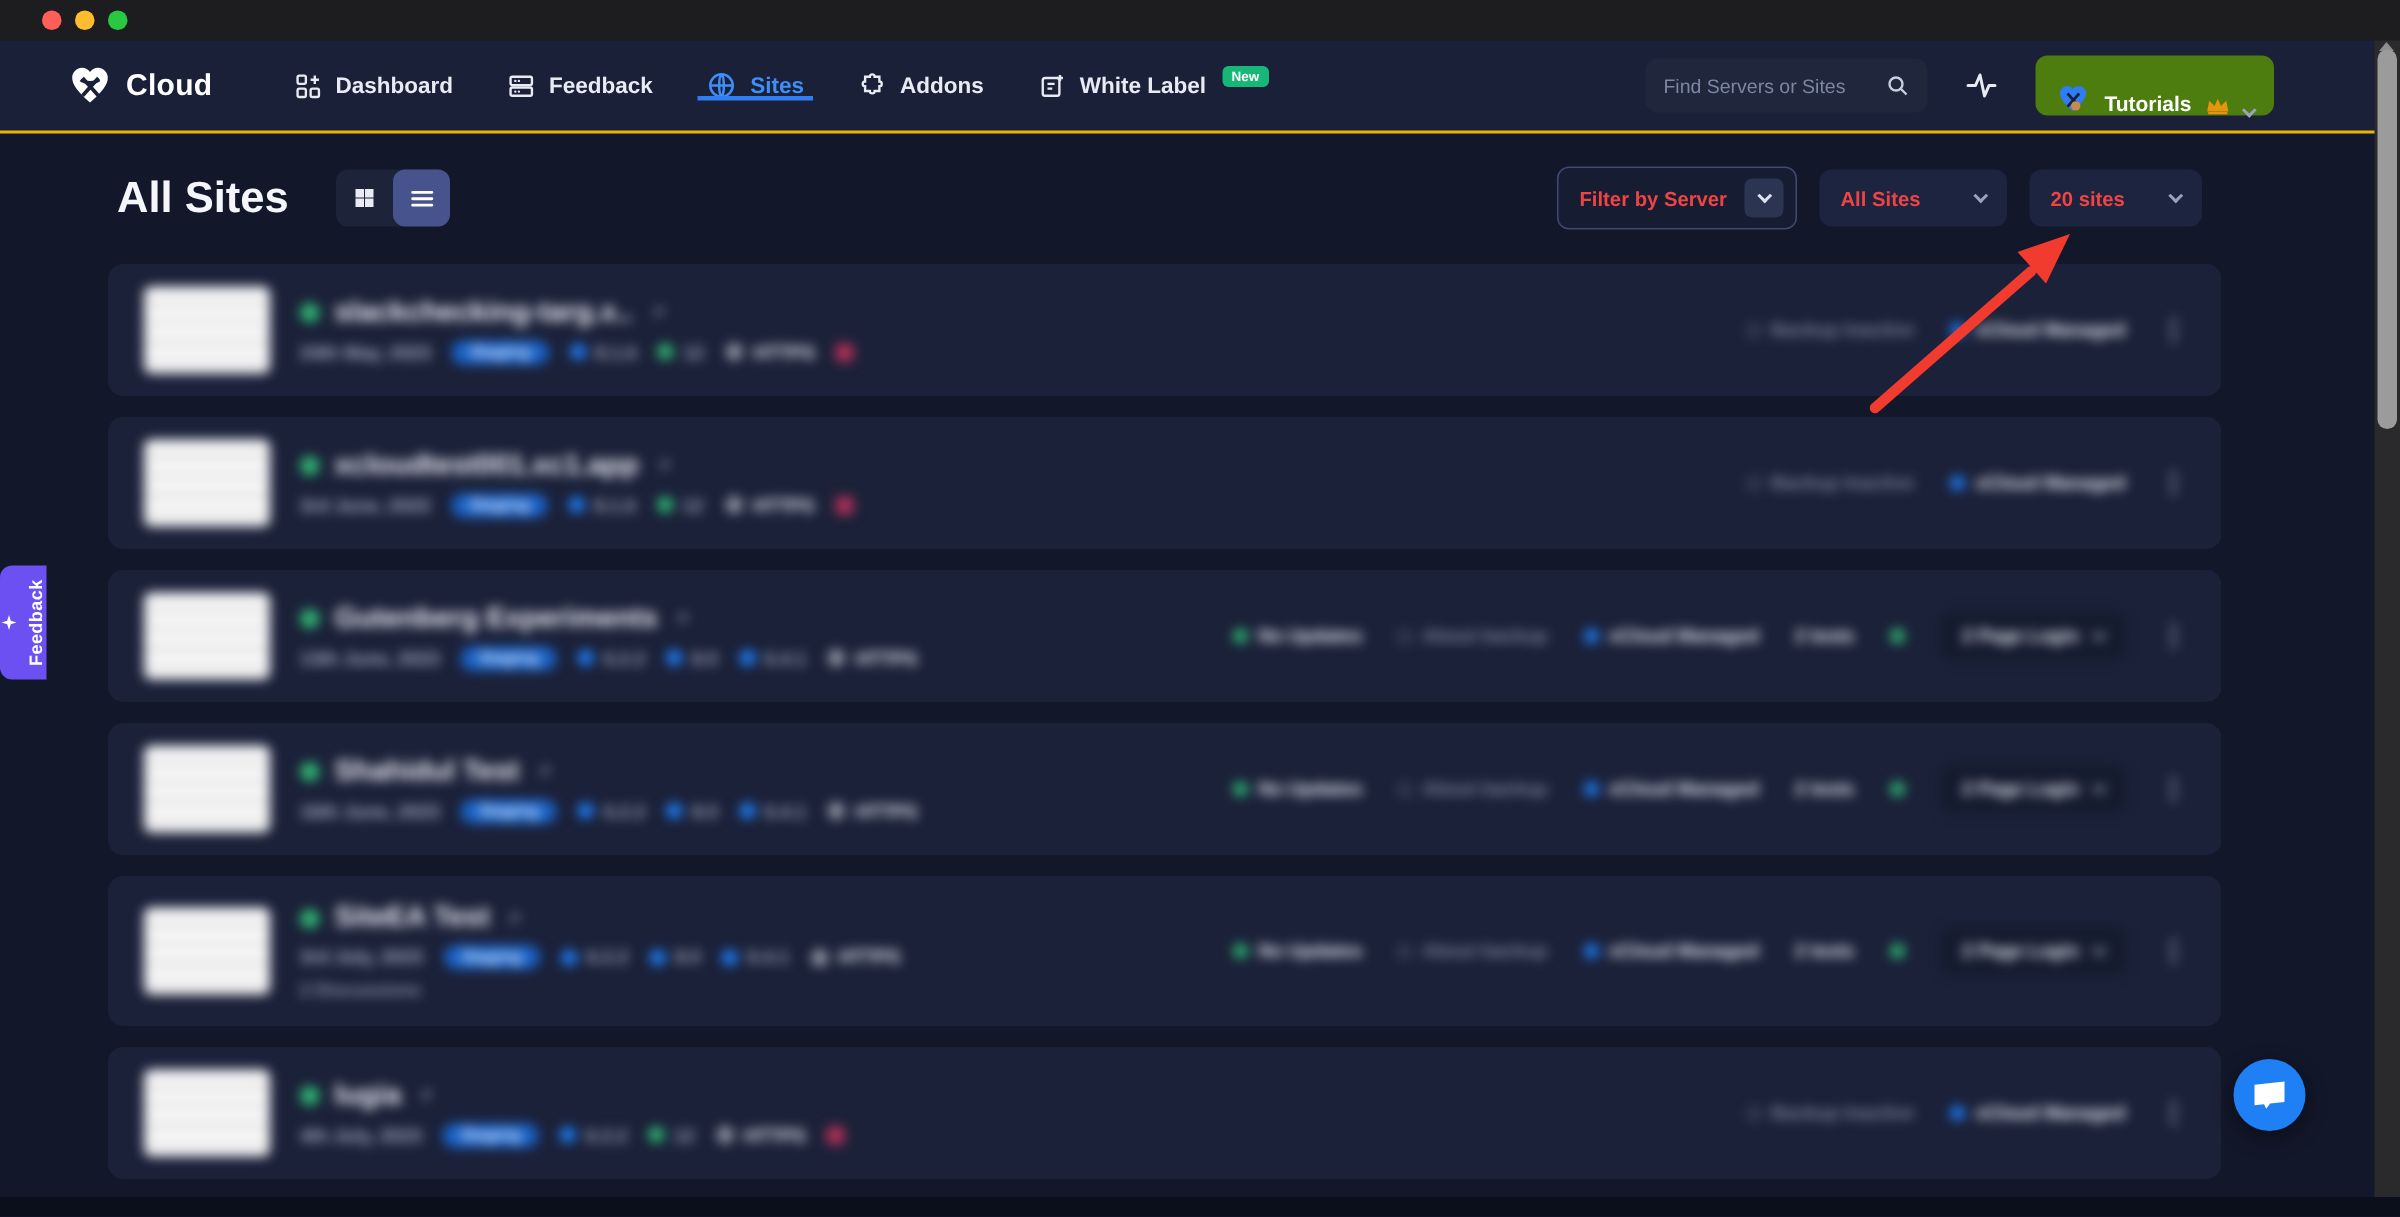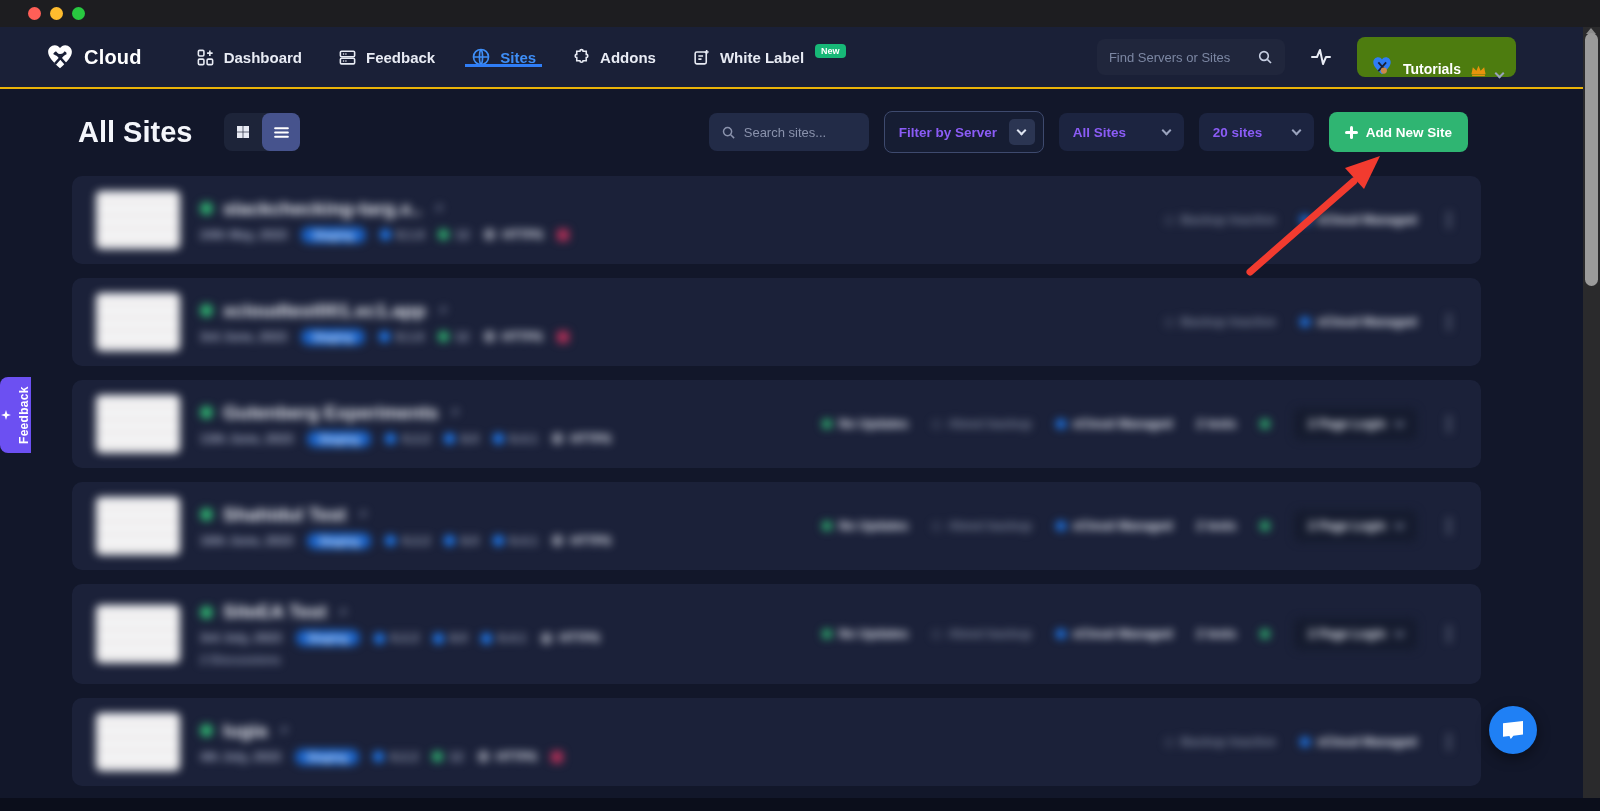--- a/index.html
+++ b/index.html
@@ -43,21 +43,21 @@
   .view-toggle { display:flex; background:#1D2439; border-radius:8px; }
   .vt-btn { width:38px; height:38px; display:grid; place-items:center; cursor:pointer; border-radius:8px; }
   .vt-btn.active { background:#46538D; }
   .controls { margin-left:auto; display:flex; gap:15px; align-items:center; }
   .site-search { width:160px; height:38px; background:#222B47; border-radius:8px; display:flex;
     align-items:center; padding:0 12px; gap:8px; }
   .site-search input { flex:1; background:transparent; border:none; outline:none; color:#C6CEE2;
     font-size:13px; font-family:"Liberation Sans",sans-serif; min-width:0; }
   .site-search input::placeholder { color:#8A92AC; }
   .dd { height:38px; background:#1C2440; border-radius:8px; display:flex; align-items:center;
-    justify-content:space-between; padding:0 14px; color:#8b5cf6; font-size:13.5px; font-weight:bold; cursor:pointer; }
+    justify-content:space-between; padding:0 14px; color:#ef4444; font-size:13.5px; font-weight:bold; cursor:pointer; }
   .dd.filter { height:42px; background:#161D33; border:1px solid #3E4A6E; padding-right:8px; }
   .dd .sq { width:26px; height:26px; background:#2B3552; border-radius:5px; display:grid; place-items:center; }
   .dd .sq .chev { margin-top:-4px; border-color:#DDE3F0; }
   .w160{width:160px}.w125{width:125px}.w115{width:115px}
   .add-btn { height:40px; padding:0 16px; background:#2FB572; border:none; border-radius:8px; color:#fff;
     font-weight:bold; font-size:13.5px; display:flex; gap:8px; align-items:center; cursor:pointer;
     font-family:"Liberation Sans",sans-serif; }
   .plus { position:relative; width:13px; height:13px; }
   .plus::before,.plus::after { content:""; position:absolute; background:#fff; border-radius:2px; }
   .plus::before { left:5px; top:0; width:3px; height:13px; }
@@ -207,45 +207,34 @@
           <rect x="12.5" y="12.5" width="8.5" height="8.5"></rect>
       </svg>
     </div>
     <div class="vt-btn active">
       <svg width="17" height="15" viewBox="0 0 24 20" fill="none" stroke="#FFFFFF" stroke-width="2.8" stroke-linecap="round">
         <path d="M3 4h18M3 10h18M3 16h18"></path>
       </svg>
     </div>
   </div>
   <div class="controls">
-    <div class="site-search">
-      <svg width="15" height="15" viewBox="0 0 24 24" fill="none" stroke="#8A92AC" stroke-width="2.4">
-        <circle cx="10.5" cy="10.5" r="6.5"></circle>
-          <path d="M15.5 15.5L21 21"></path>
-      </svg>
-      <input type="text" placeholder="Search sites..." style="">
-    </div>
     <div class="dd filter w160">
       <span>Filter by Server</span>
       <span class="sq">
           <span class="chev"></span>
         </span>
     </div>
     <div class="dd w125">
       <span>All Sites</span>
       <span class="chev"></span>
     </div>
     <div class="dd w115">
       <span>20 sites</span>
       <span class="chev"></span>
     </div>
-    <button class="add-btn">
-      <span class="plus"></span>
-      <span>Add New Site</span>
-    </button>
   </div>
 </div>
 
 <div class="rows" id="rows">
   <div class="card">
     <div class="blurwrap">
       <div class="thumb"></div>
       <div class="info">
         <div class="titleline">
           <i class="status-dot"></i>

